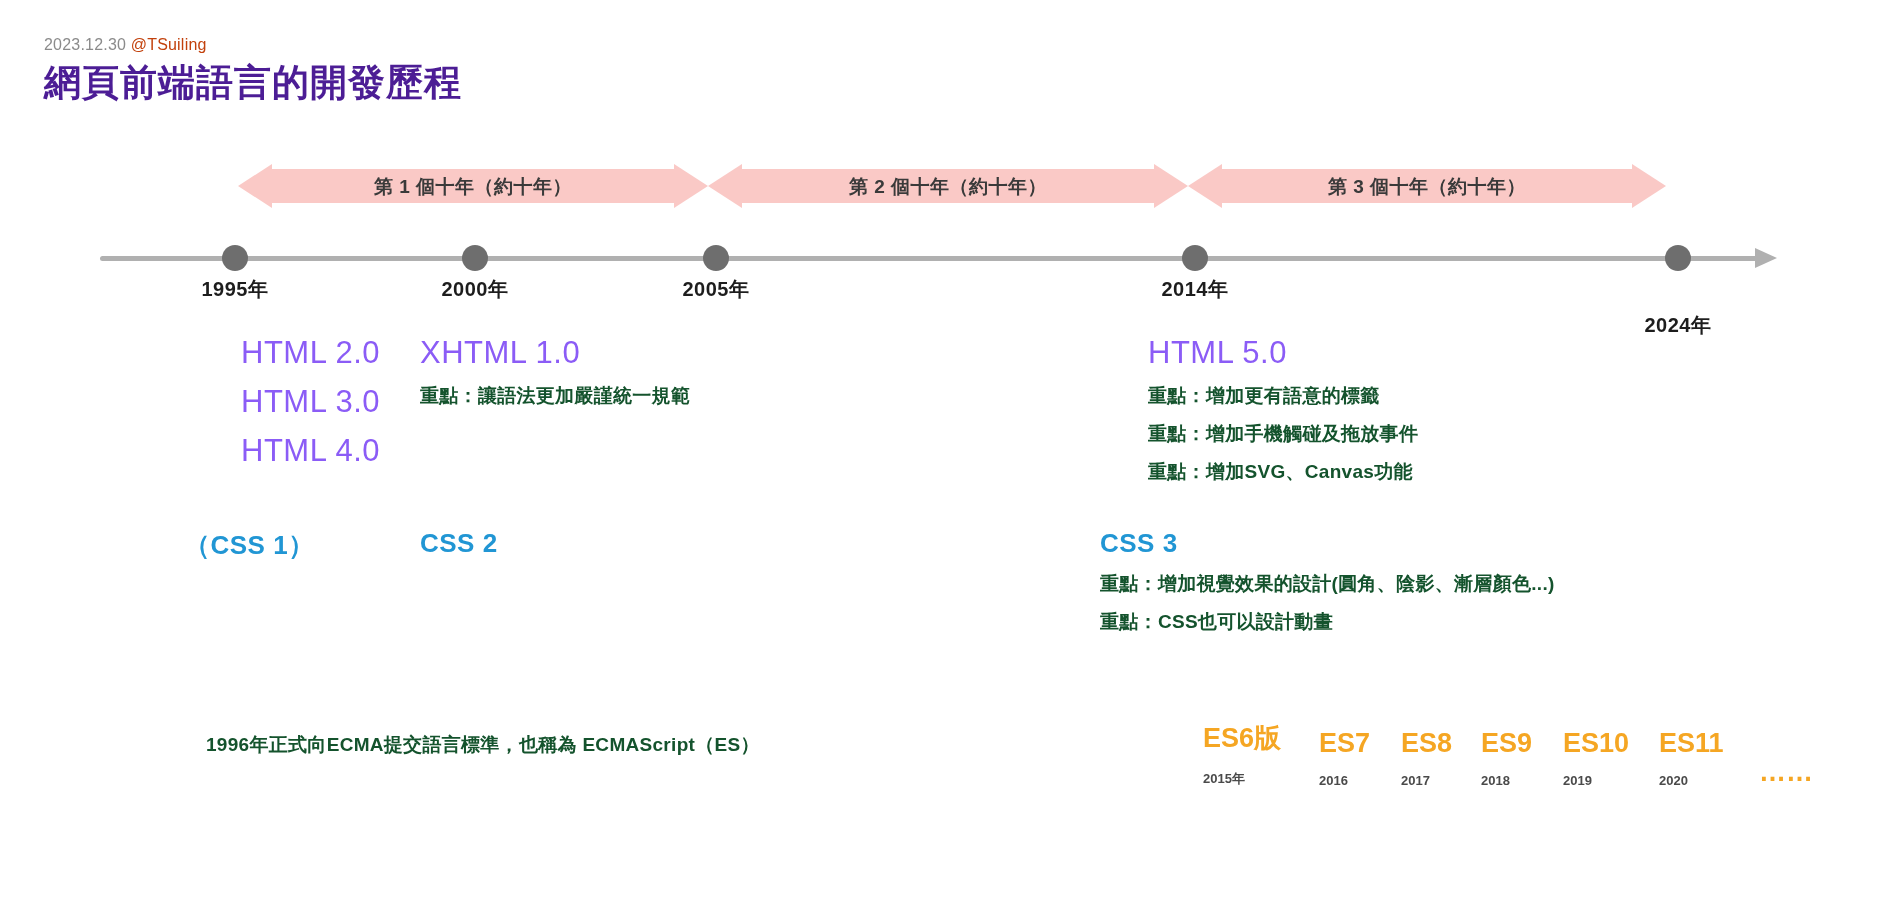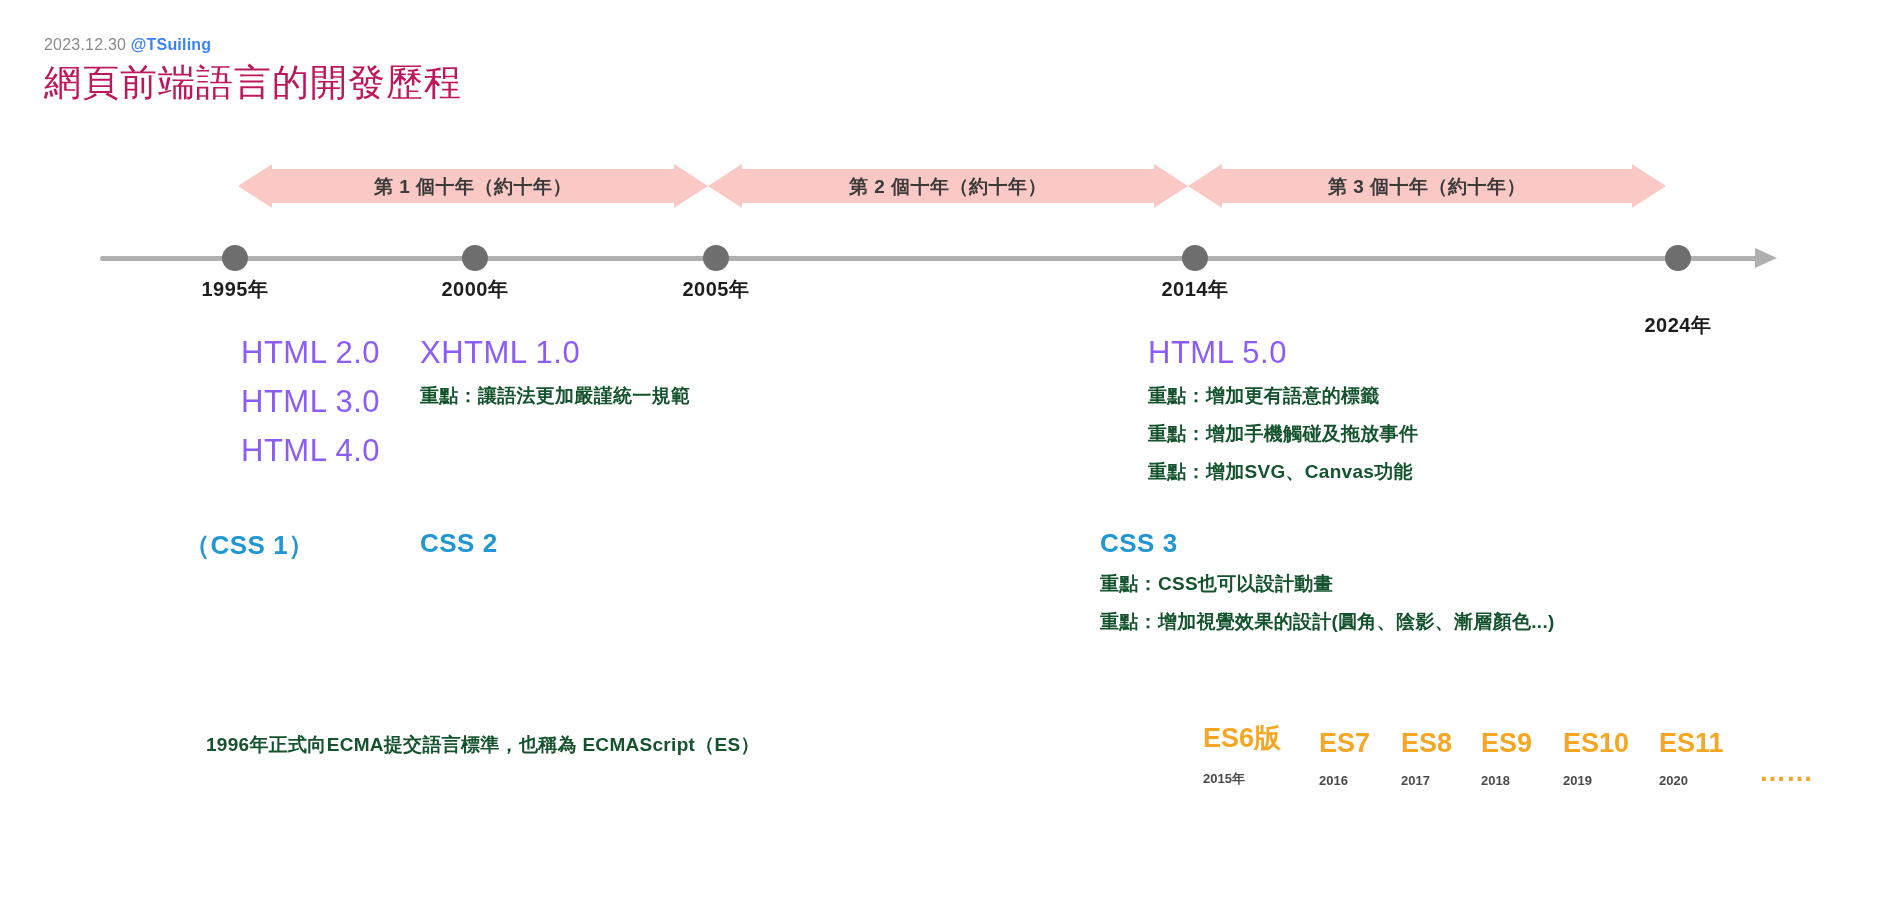--- a/index.html
+++ b/index.html
@@ -22,27 +22,27 @@
 
   
   .meta {
     position: absolute;
     left: 44px; top: 36px;
     font-size: 16px;
     color: #8b8b8b;
     letter-spacing: .2px;
     white-space: nowrap;
   }
-  .meta .handle { font-weight: bold; color: #3b82f6; }
+  .meta .handle { font-weight: normal; color: #c2410c; }
   .title {
     position: absolute;
     left: 44px; top: 58px;
     font-size: 37px;
-    font-weight: normal;
-    color: #be185d;
+    font-weight: bold;
+    color: #4c1d95;
     letter-spacing: 1px;
     white-space: nowrap;
   }
 
   
   .decade {
     position: absolute;
     height: 48px;
   }
   .decade svg { display: block; }
@@ -240,22 +240,22 @@
   <div class="block" style="left:184px; top:528px;">
     <div class="css-head">（CSS 1）</div>
   </div>
 
   <div class="block" style="left:420px; top:528px;">
     <div class="css-head">CSS 2</div>
   </div>
 
   <div class="block" style="left:1100px; top:528px;">
     <div class="css-head">CSS 3</div>
+    <div class="note">重點：增加視覺效果的設計(圓角、陰影、漸層顏色...)</div>
     <div class="note">重點：CSS也可以設計動畫</div>
-    <div class="note">重點：增加視覺效果的設計(圓角、陰影、漸層顏色...)</div>
   </div>
 
   <div class="block" style="left:206px; top:720px;">
     <div class="note">1996年正式向ECMA提交語言標準，也稱為 ECMAScript（ES）</div>
   </div>
 
   <div class="block" style="left:1203px; top:720px;">
     <div class="es-row">
       <div class="es-item" style="width:116px;">
         <div class="es-name">ES6版</div>

